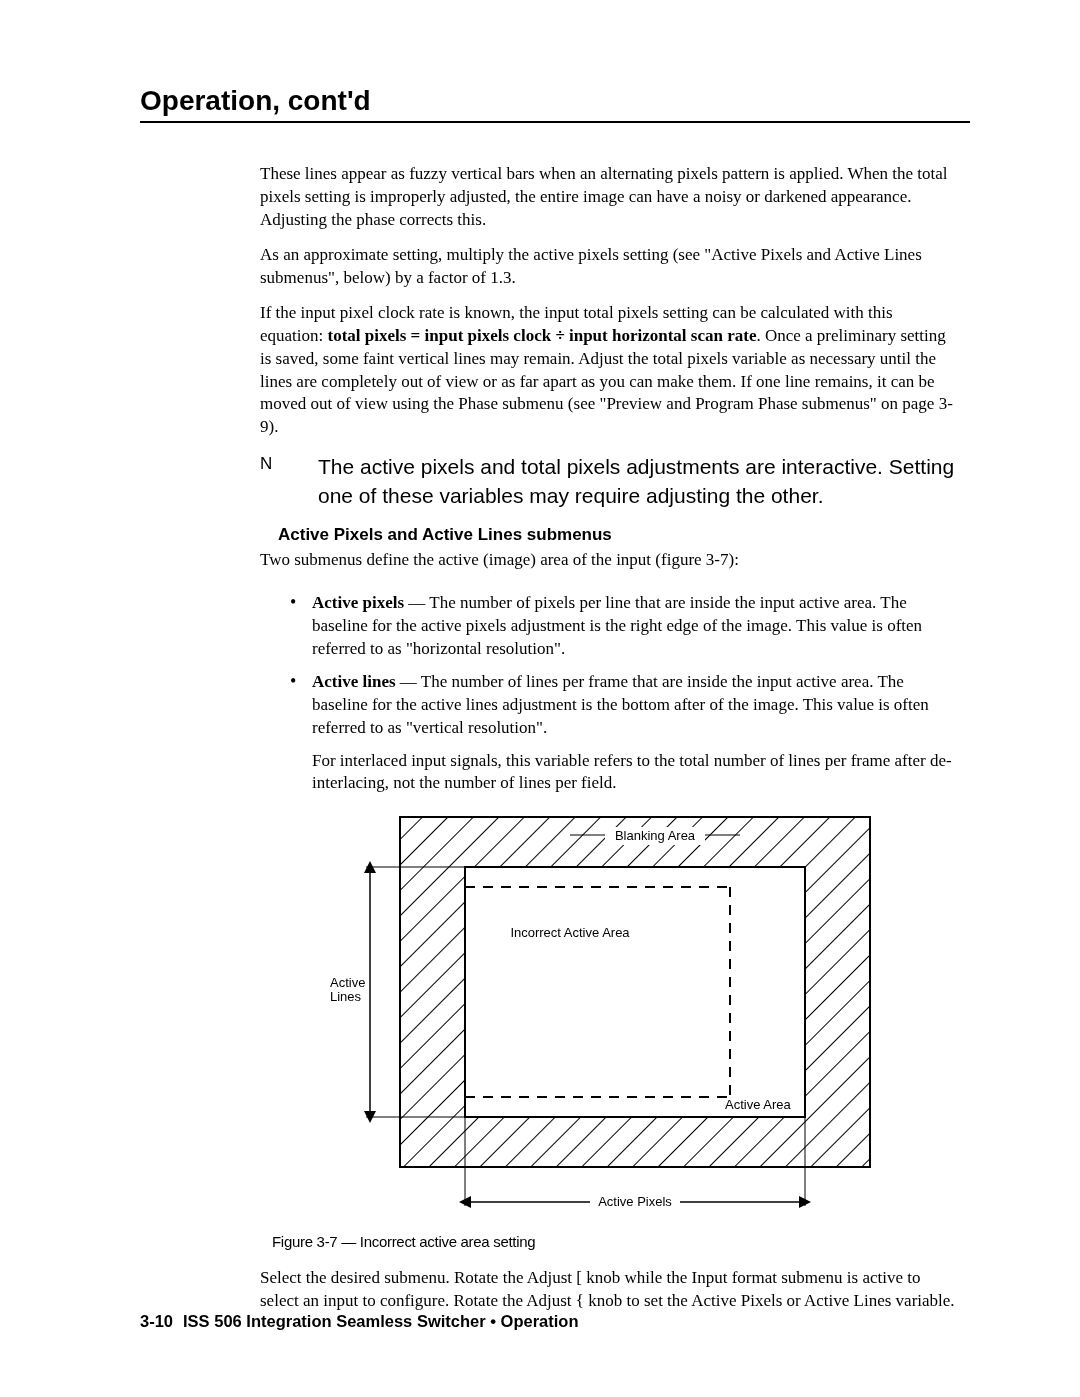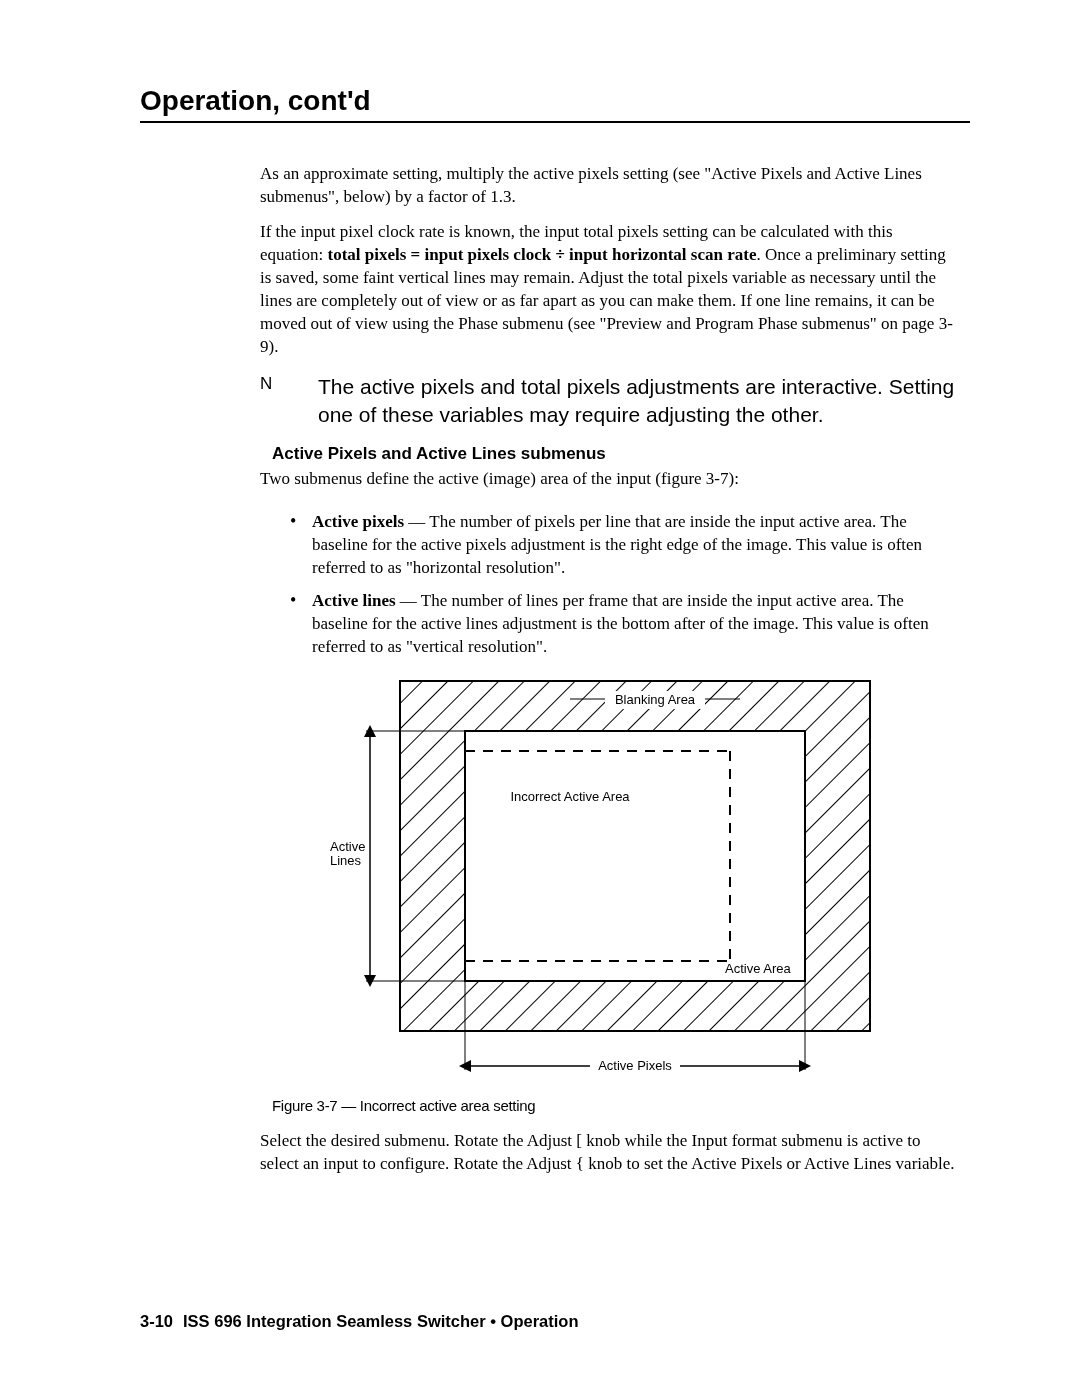--- a/index.html
+++ b/index.html
@@ -52,21 +52,21 @@
   }
   .note-text {
     font-family: Arial, Helvetica, sans-serif;
     font-size: 21px;
     line-height: 1.35;
   }
   .subheading {
     font-family: 'Segoe UI Semibold', Arial, sans-serif;
     font-weight: 700;
     font-size: 17px;
-    margin: 12px 0 2px 12px;
+    margin: 12px 0 2px 18px;
   }
   .bullets {
     margin: 8px 0 8px 30px;
   }
   .bullet-item {
     display: flex;
     align-items: flex-start;
     margin-bottom: 10px;
   }
   .bullet-dot {
@@ -113,20 +113,21 @@
 </style>
 </head>
 <body>
 
 <div class="page">
   <h1 class="section-header">Operation, cont'd</h1>
   <hr class="hr">
 
   <div class="content">
 
+    <p class="para">These lines appear as fuzzy vertical bars when an alternating pixels pattern is applied.  When the total pixels setting is improperly adjusted, the entire image can have a noisy or darkened appearance.  Adjusting the phase corrects this.</p>
 
     <p class="para">As an approximate setting, multiply the active pixels setting (see "Active Pixels and Active Lines submenus", below) by a factor of 1.3.</p>
 
     <p class="para">
       <span>If the input pixel clock rate is known, the input total pixels setting can be calculated with this equation: </span><span class="equation-bold">total pixels = input pixels clock ÷ input horizontal scan rate</span><span>.  Once a preliminary setting is saved, some faint vertical lines may remain.  Adjust the total pixels variable as necessary until the lines are completely out of view or as far apart as you can make them.  If one line remains, it can be moved out of view using the Phase submenu (see "Preview and Program Phase submenus" on page 3-9).</span>
     </p>
 
     <div class="note-row">
       <div class="note-n">N</div>
       <div class="note-text">The active pixels and total pixels adjustments are interactive.  Setting one of these variables may require adjusting the other.</div>
@@ -140,20 +141,21 @@
       <div class="bullet-item">
         <div class="bullet-dot">•</div>
         <div class="bullet-body">
           <span class="bullet-lead">Active pixels</span><span> — </span><span>The number of pixels per line that are inside the input active area.  The baseline for the active pixels adjustment is the right edge of the image.  This value is often referred to as "horizontal resolution".</span>
         </div>
       </div>
       <div class="bullet-item">
         <div class="bullet-dot">•</div>
         <div class="bullet-body">
           <span class="bullet-lead">Active lines</span><span> — </span><span>The number of lines per frame that are inside the input active area.  The baseline for the active lines adjustment is the bottom after of the image.  This value is often referred to as "vertical resolution".</span>
+          <div class="bullet-extra">For interlaced input signals, this variable refers to the total number of lines per frame after de-interlacing, not the number of lines per field.</div>
         </div>
       </div>
     </div>
 
     <div class="figure-wrap">
       <svg width="560" height="415" viewBox="0 0 560 415">
         <defs>
           <pattern id="hatch" patternUnits="userSpaceOnUse" width="18" height="18" patternTransform="rotate(45)">
             <line x1="0" y1="0" x2="0" y2="18" stroke="#000" stroke-width="2"></line>
           </pattern>
@@ -199,14 +201,14 @@
     </div>
 
     <div class="figure-caption">Figure 3-7 — Incorrect active area setting</div>
 
     <p class="para">Select the desired submenu.  Rotate the Adjust [ knob while the Input format submenu is active to select an input to configure.  Rotate the Adjust { knob to set the Active Pixels or Active Lines variable.</p>
 
   </div>
 </div>
 
 <div class="footer">
-  <span class="page-num">3-10</span><span>ISS 696 Integration Seamless Switcher • Operation</span>
+  <span class="page-num">3-10</span><span>ISS 506 Integration Seamless Switcher • Operation</span>
 </div>
 
 </body></html>

